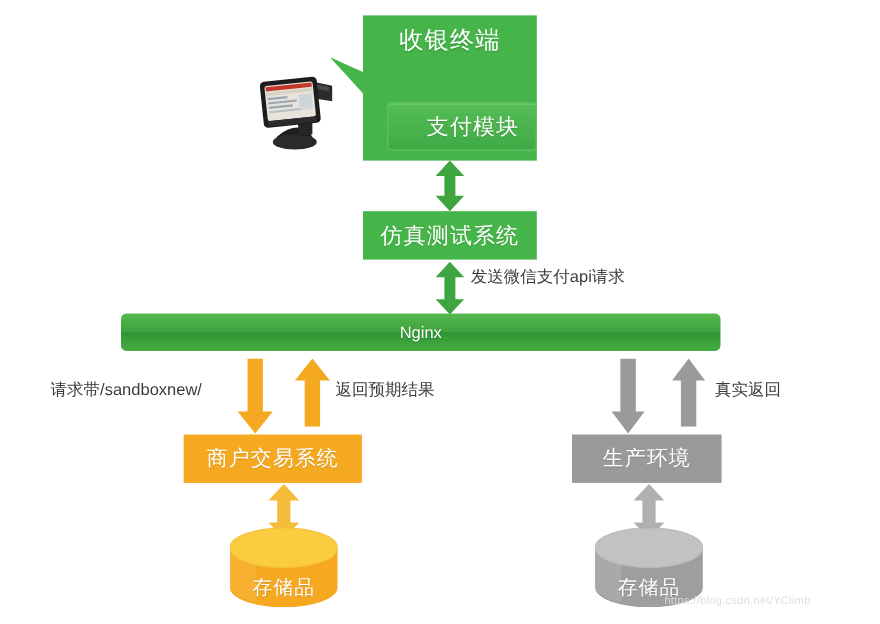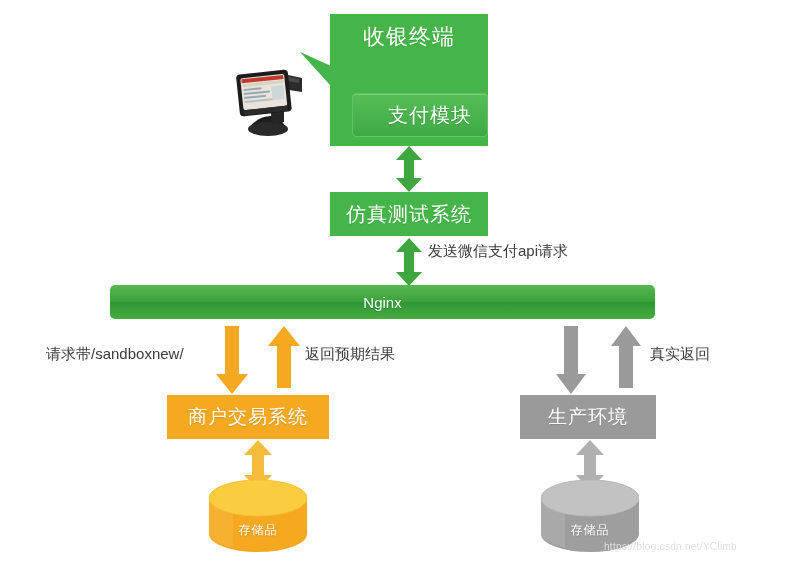--- a/index.html
+++ b/index.html
@@ -116,21 +116,21 @@
     text-shadow: 0 1px 1px rgba(0,0,0,.13);
   }
 
   
   .cyl { position: absolute; }
   .cyl-label {
     position: absolute;
     left: 0; right: 0;
     top: 42px;
     text-align: center;
-    font-size: 12px;
+    font-size: 18px;
     color: #ffffff;
     letter-spacing: 1px;
     text-shadow: 0 1px 1px rgba(0,0,0,.15);
     pointer-events: none;
   }
   #cyl-orange { left: 209px; top: 480px; width: 98px; height: 72px; }
   #cyl-gray   { left: 541px; top: 480px; width: 98px; height: 72px; }
 
   
   .conn-label {

